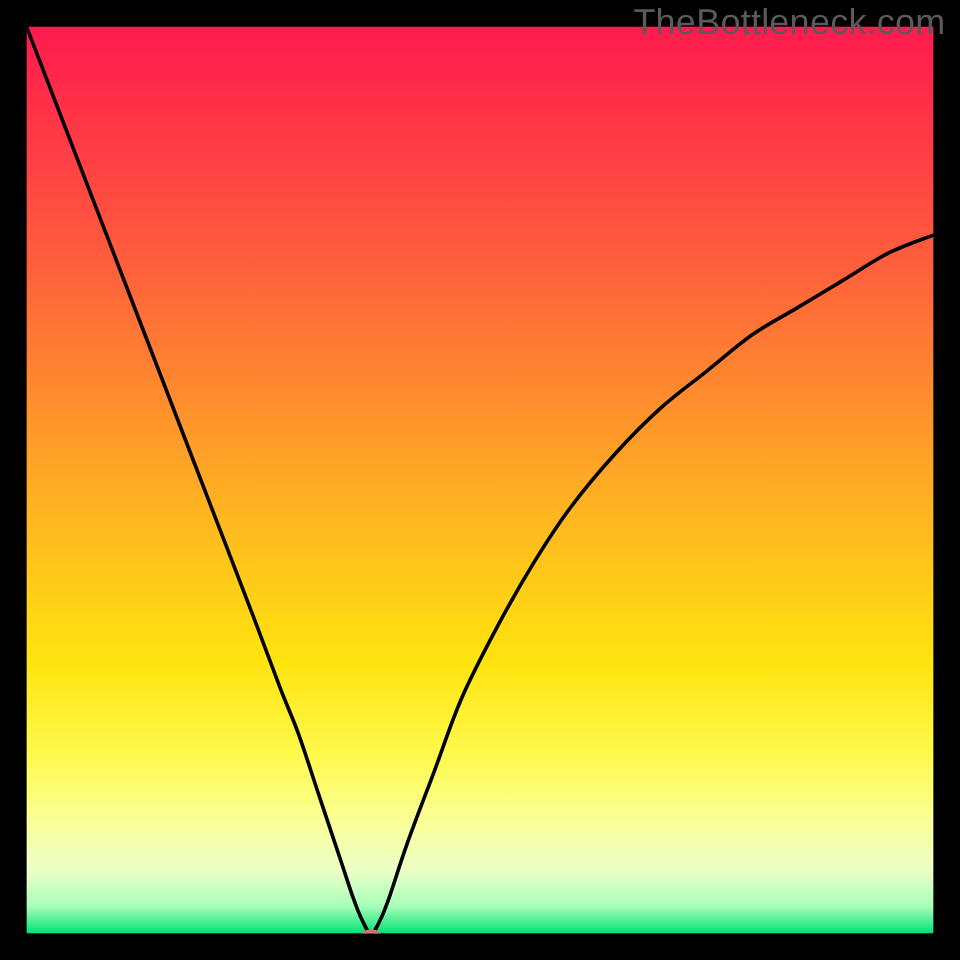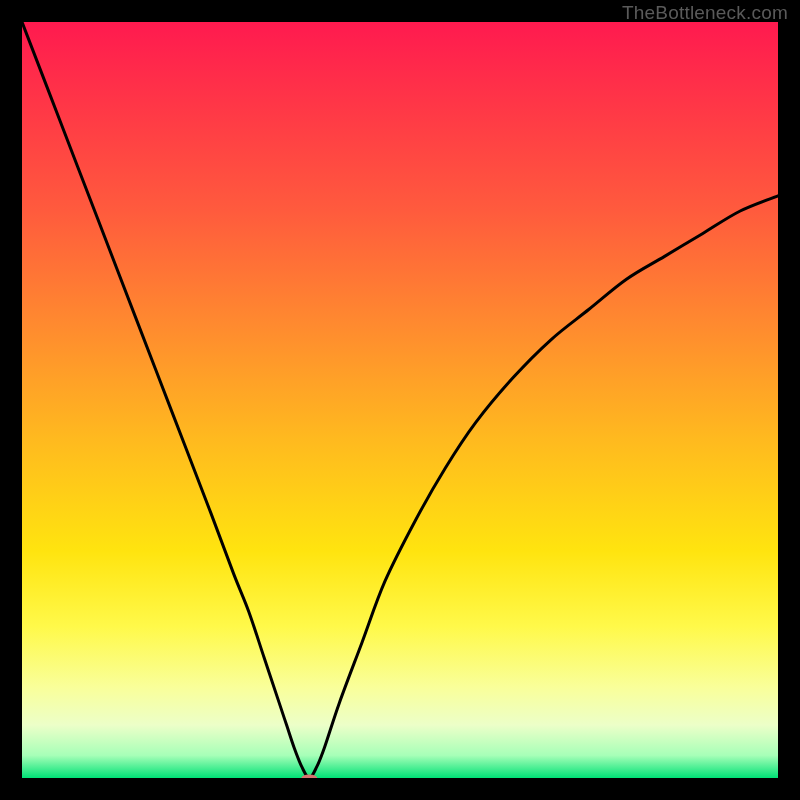--- a/index.html
+++ b/index.html
@@ -24,21 +24,21 @@
     left: 0;
     top: 0;
     width: 756px;
     height: 756px;
   }
   .watermark {
     position: absolute;
     top: 2px;
     right: 12px;
     color: #5a5a5a;
-    font-size: 19px;
+    font-size: 30px;
     font-weight: 500;
     letter-spacing: 0.2px;
     z-index: 10;
   }
   svg { display: block; }
 </style>
 </head>
 <body>
 
 <div class="watermark">TheBottleneck.com</div>

